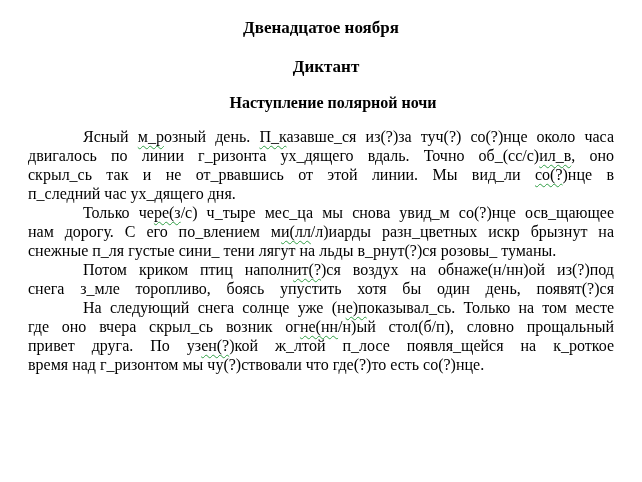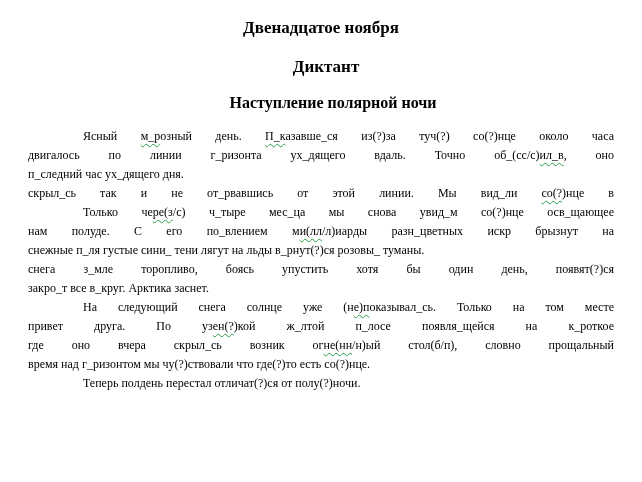--- a/index.html
+++ b/index.html
@@ -36,21 +36,21 @@
   }
   .title-subject {
     margin: 11px 0 0 0;
     font-size: 16px;
     line-height: 20px;
     font-weight: bold;
     padding-left: 24px;
   }
   .text-body {
     margin: 14px 28px 0 28px;
-    font-size: 12px;
+    font-size: 16px;
     line-height: 19px;
     letter-spacing: 0px;
   }
   .paragraph { margin: 0; }
   .line {
     text-align: justify;
     white-space: normal;
   }
   .line.just {
     text-align: justify;
@@ -73,35 +73,32 @@
 <div class="page">
   <div class="titles">
     <div class="title-date">Двенадцатое ноября</div>
     <div class="title-type">Диктант</div>
     <div class="title-subject">Наступление полярной ночи</div>
   </div>
   <div class="text-body">
       <div class="paragraph">
         <div class="line just first"><span>Ясный </span><span class="squiggle">м_р</span><span>озный день. </span><span class="squiggle">П_к</span><span>азавше_ся из(?)за туч(?) со(?)нце около часа</span></div>
         <div class="line just"><span>двигалось по линии г_ризонта ух_дящего вдаль. Точно об_(сс/с)</span><span class="squiggle">ил_в</span><span>, оно</span></div>
+        <div class="line just"><span>скрыл_сь так и не от_рвавшись от этой линии. Мы вид_ли </span><span class="squiggle">со(?</span><span>)нце в</span></div>
         <div class="line"><span>п_следний час ух_дящего дня.</span></div>
-        <div class="line just"><span>скрыл_сь так и не от_рвавшись от этой линии. Мы вид_ли </span><span class="squiggle">со(?</span><span>)нце в</span></div>
       </div>
       <div class="paragraph">
         <div class="line just first"><span>Только че</span><span class="squiggle">ре(з</span><span>/с) ч_тыре мес_ца мы снова увид_м со(?)нце осв_щающее</span></div>
-        <div class="line just"><span>нам полуде. С его по_влением м</span><span class="squiggle">и(лл</span><span>/л)иарды разн_цветных искр брызнут на</span></div>
+        <div class="line just"><span>нам дорогу. С его по_влением м</span><span class="squiggle">и(лл</span><span>/л)иарды разн_цветных искр брызнут на</span></div>
         <div class="line"><span>снежные п_ля густые сини_ тени лягут на льды в_рнут(?)ся розовы_ туманы.</span></div>
       </div>
       <div class="paragraph">
+        <div class="line just first"><span>Потом криком птиц наполн</span><span class="squiggle">ит(?</span><span>)ся воздух на обнаже(н/нн)ой из(?)под</span></div>
         <div class="line just"><span>снега з_мле торопливо, боясь упустить хотя бы один день, появят(?)ся</span></div>
-        <div class="line"><span>закро_т все в_круг. Арктика заснет.</span></div>
       </div>
       <div class="paragraph">
         <div class="line just first"><span>На следующий снега солнце уже (н</span><span class="squiggle">е)п</span><span>оказывал_сь. Только на том месте</span></div>
+        <div class="line just"><span>где оно вчера скрыл_сь возник ог</span><span class="squiggle">не(нн</span><span>/н)ый стол(б/п), словно прощальный</span></div>
         <div class="line just"><span>привет друга. По уз</span><span class="squiggle">ен(?</span><span>)кой ж_лтой п_лосе появля_щейся на к_роткое</span></div>
-        <div class="line just"><span>где оно вчера скрыл_сь возник ог</span><span class="squiggle">не(нн</span><span>/н)ый стол(б/п), словно прощальный</span></div>
         <div class="line"><span>время над г_ризонтом мы чу(?)ствовали что где(?)то есть со(?)нце.</span></div>
-      </div>
-      <div class="paragraph">
-        <div class="line first"><span>Теперь полдень перестал отличат(?)ся от полу(?)ночи.</span></div>
       </div>
     </div>
 </div>
 
 </body></html>

